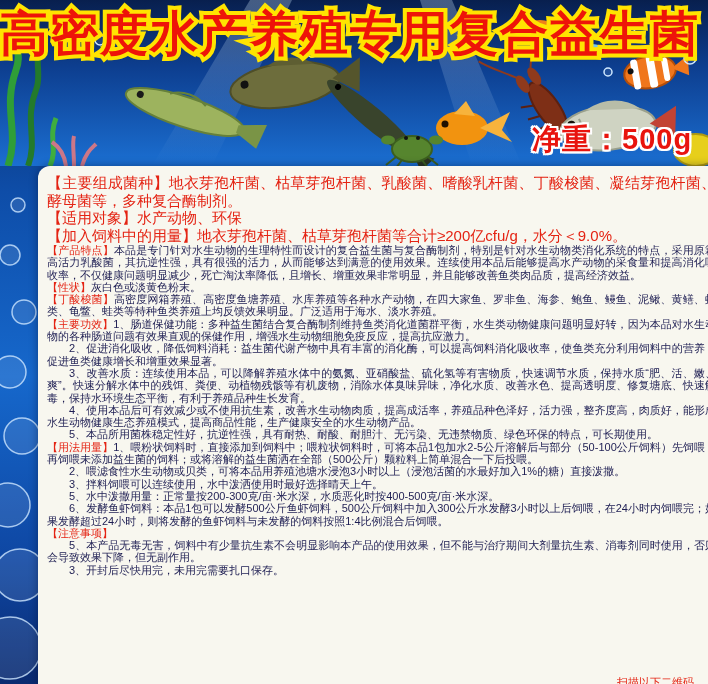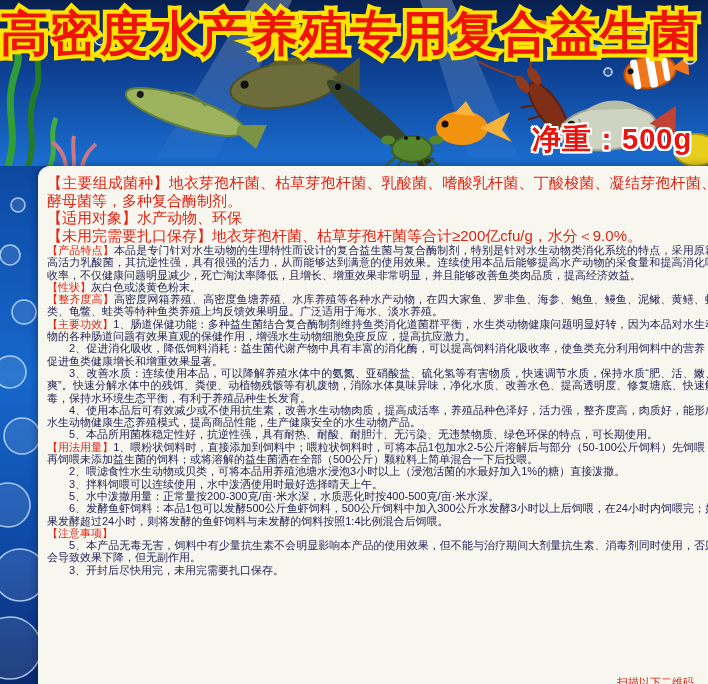--- a/index.html
+++ b/index.html
@@ -171,29 +171,29 @@
     <span class="fill">高密度水产养殖专用复合益生菌</span>
   </div>
 
   <div class="netweight">净重：500g</div>
 
   <div class="panel">
 
     <div class="red-block">
       <p><span class="h">【主要组成菌种】</span><span>地衣芽孢杆菌、枯草芽孢杆菌、乳酸菌、嗜酸乳杆菌、丁酸梭菌、凝结芽孢杆菌、酵母菌等，多种复合酶制剂。</span></p>
       <p><span class="h">【适用对象】</span><span>水产动物、环保</span></p>
-      <p><span class="h">【未用完需要扎口保存】</span><span>地衣芽孢杆菌、枯草芽孢杆菌等合计≥200亿cfu/g，水分＜9.0%。</span></p>
+      <p><span class="h">【加入饲料中的用量】</span><span>地衣芽孢杆菌、枯草芽孢杆菌等合计≥200亿cfu/g，水分＜9.0%。</span></p>
     </div>
 
     <div class="body-block">
       <p><span class="h">【产品特点】</span><span>本品是专门针对水生动物的生理特性而设计的复合益生菌与复合酶制剂，特别是针对水生动物类消化系统的特点，采用原籍高活力乳酸菌，其抗逆性强，具有很强的活力，从而能够达到满意的使用效果。连续使用本品后能够提高水产动物的采食量和提高消化吸收率，不仅健康问题明显减少，死亡淘汰率降低，且增长、增重效果非常明显，并且能够改善鱼类肉品质，提高经济效益。</span></p>
 
       <p><span class="h">【性状】</span><span>灰白色或淡黄色粉末。</span></p>
 
-      <p><span class="h">【整齐度高】</span><span>高密度网箱养殖、高密度鱼塘养殖、水库养殖等各种水产动物，在四大家鱼、罗非鱼、海参、鲍鱼、鳗鱼、泥鳅、黄鳝、虾类、龟鳖、蛙类等特种鱼类养殖上均反馈效果明显。广泛适用于海水、淡水养殖。</span></p>
+      <p><span class="h">【丁酸梭菌】</span><span>高密度网箱养殖、高密度鱼塘养殖、水库养殖等各种水产动物，在四大家鱼、罗非鱼、海参、鲍鱼、鳗鱼、泥鳅、黄鳝、虾类、龟鳖、蛙类等特种鱼类养殖上均反馈效果明显。广泛适用于海水、淡水养殖。</span></p>
 
       <p><span class="h">【主要功效】</span><span>1、肠道保健功能：多种益生菌结合复合酶制剂维持鱼类消化道菌群平衡，水生类动物健康问题明显好转，因为本品对水生动物的各种肠道问题有效果直观的保健作用，增强水生动物细胞免疫反应，提高抗应激力。</span></p>
       <p class="ind">2、促进消化吸收，降低饲料消耗：益生菌代谢产物中具有丰富的消化酶，可以提高饲料消化吸收率，使鱼类充分利用饲料中的营养，促进鱼类健康增长和增重效果显著。</p>
       <p class="ind">3、改善水质：连续使用本品，可以降解养殖水体中的氨氮、亚硝酸盐、硫化氢等有害物质，快速调节水质，保持水质“肥、活、嫩、爽”。快速分解水体中的残饵、粪便、动植物残骸等有机废物，消除水体臭味异味，净化水质、改善水色、提高透明度、修复塘底、快速解毒，保持水环境生态平衡，有利于养殖品种生长发育。</p>
       <p class="ind">4、使用本品后可有效减少或不使用抗生素，改善水生动物肉质，提高成活率，养殖品种色泽好，活力强，整齐度高，肉质好，能形成水生动物健康生态养殖模式，提高商品性能，生产健康安全的水生动物产品。</p>
       <p class="ind">5、本品所用菌株稳定性好，抗逆性强，具有耐热、耐酸、耐胆汁、无污染、无违禁物质、绿色环保的特点，可长期使用。</p>
 
       <p><span class="h">【用法用量】</span><span>1、喂粉状饲料时，直接添加到饲料中；喂粒状饲料时，可将本品1包加水2-5公斤溶解后与部分（50-100公斤饲料）先饲喂，再饲喂未添加益生菌的饲料；或将溶解的益生菌洒在全部（500公斤）颗粒料上简单混合一下后投喂。</span></p>
       <p class="ind">2、喂滤食性水生动物或贝类，可将本品用养殖池塘水浸泡3小时以上（浸泡活菌的水最好加入1%的糖）直接泼撒。</p>
       <p class="ind">3、拌料饲喂可以连续使用，水中泼洒使用时最好选择晴天上午。</p>

